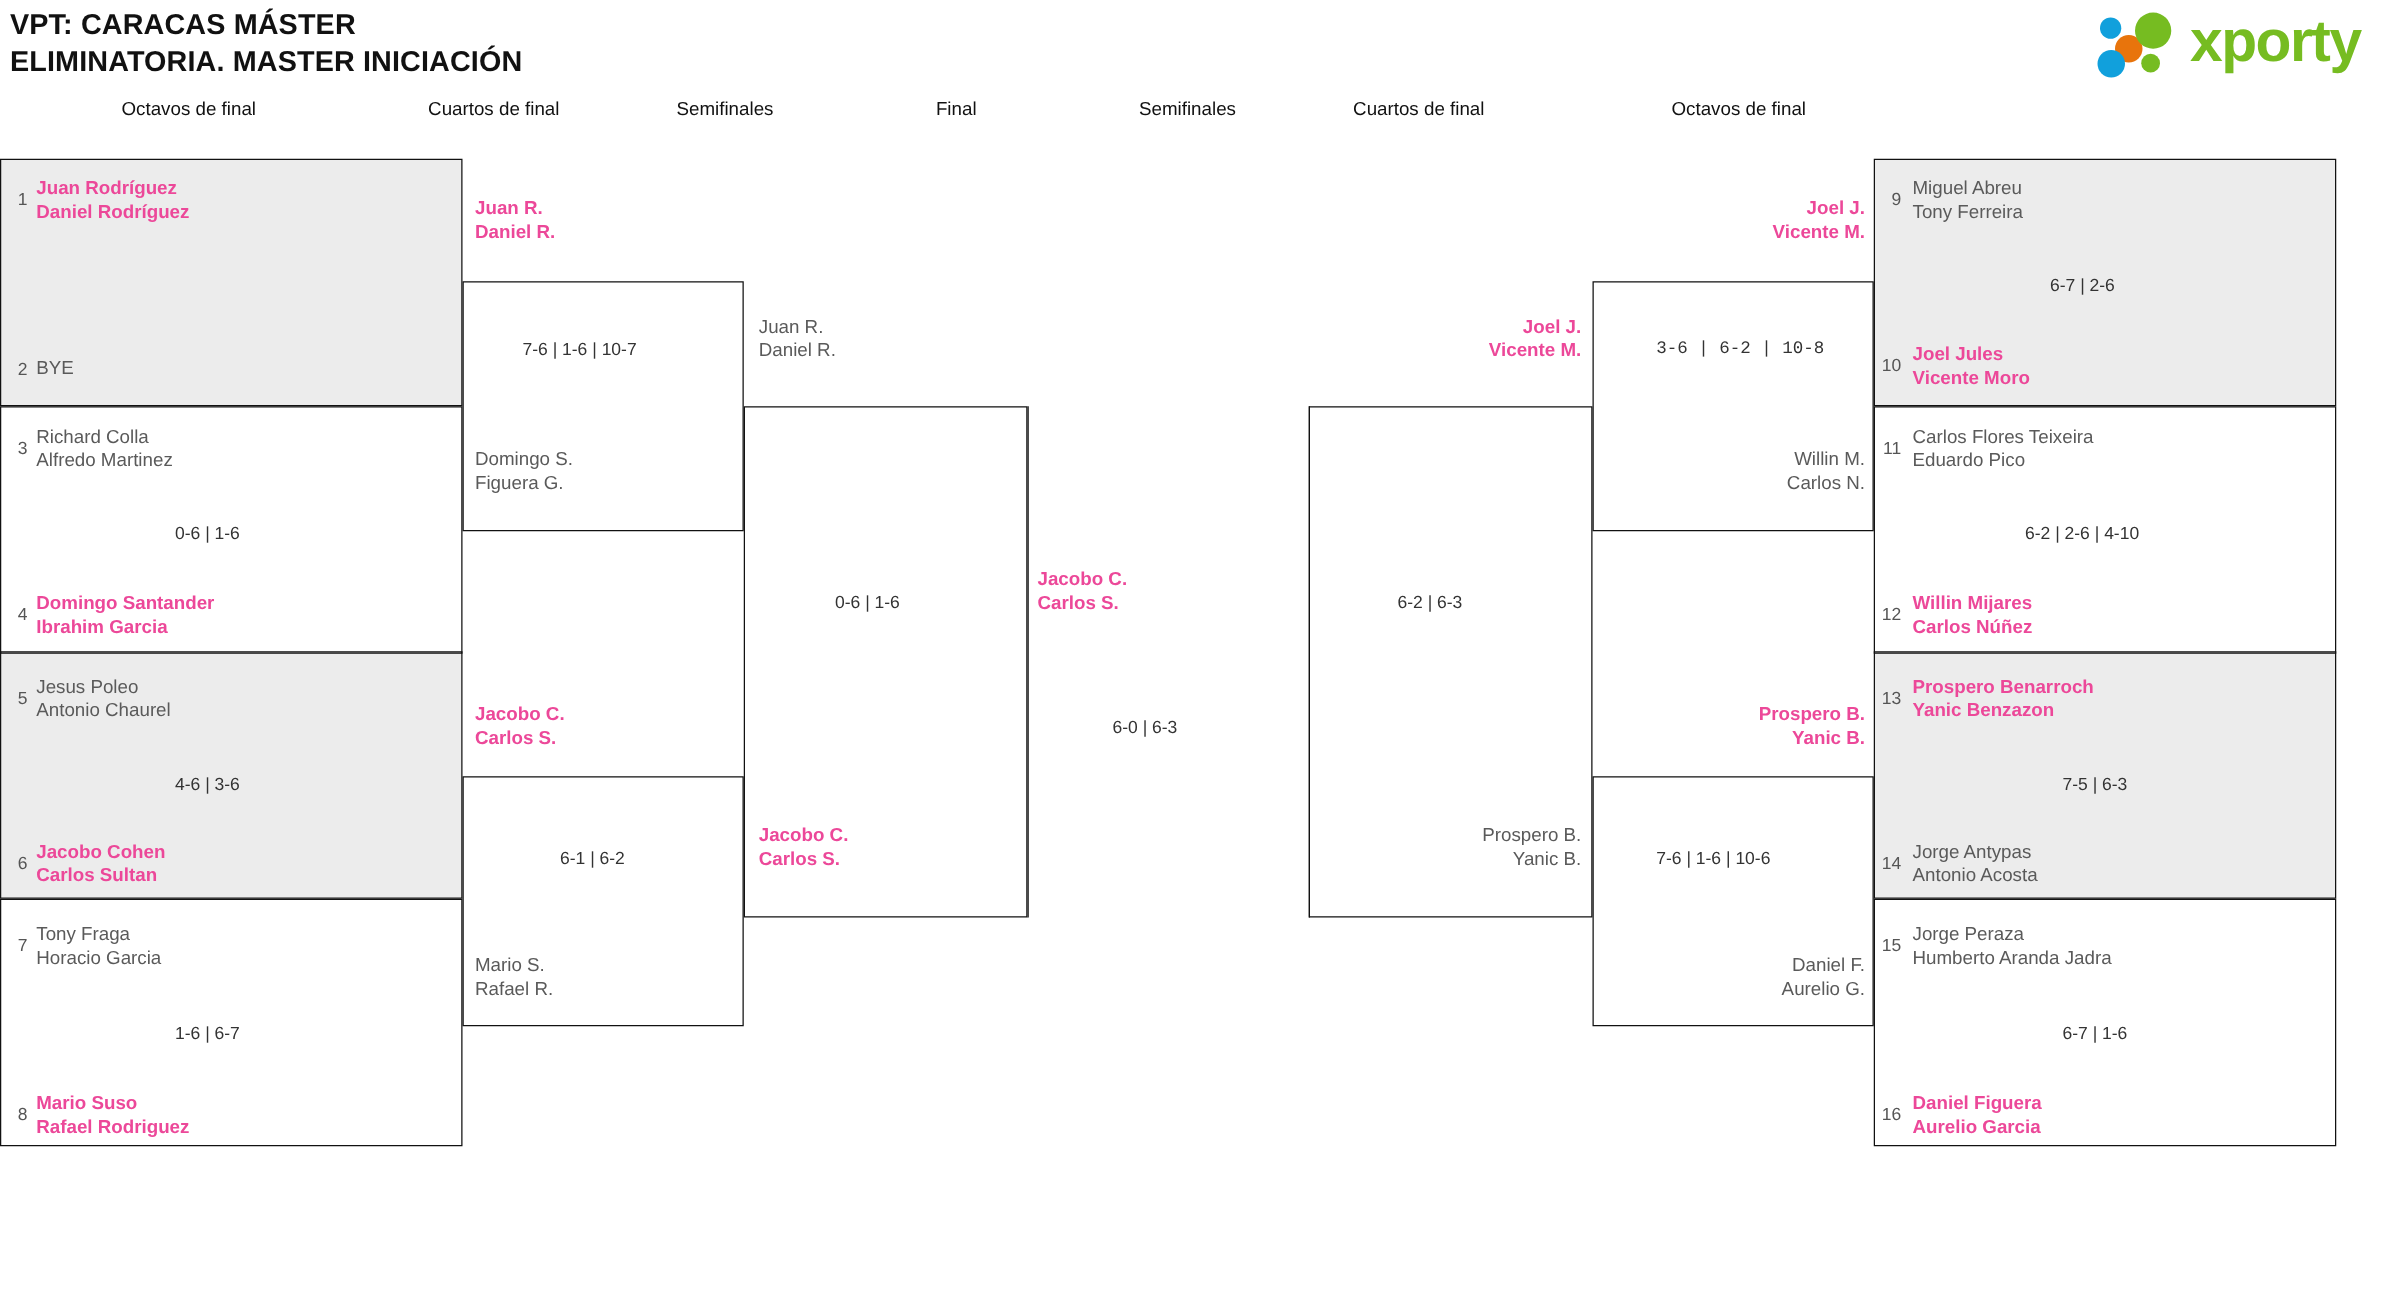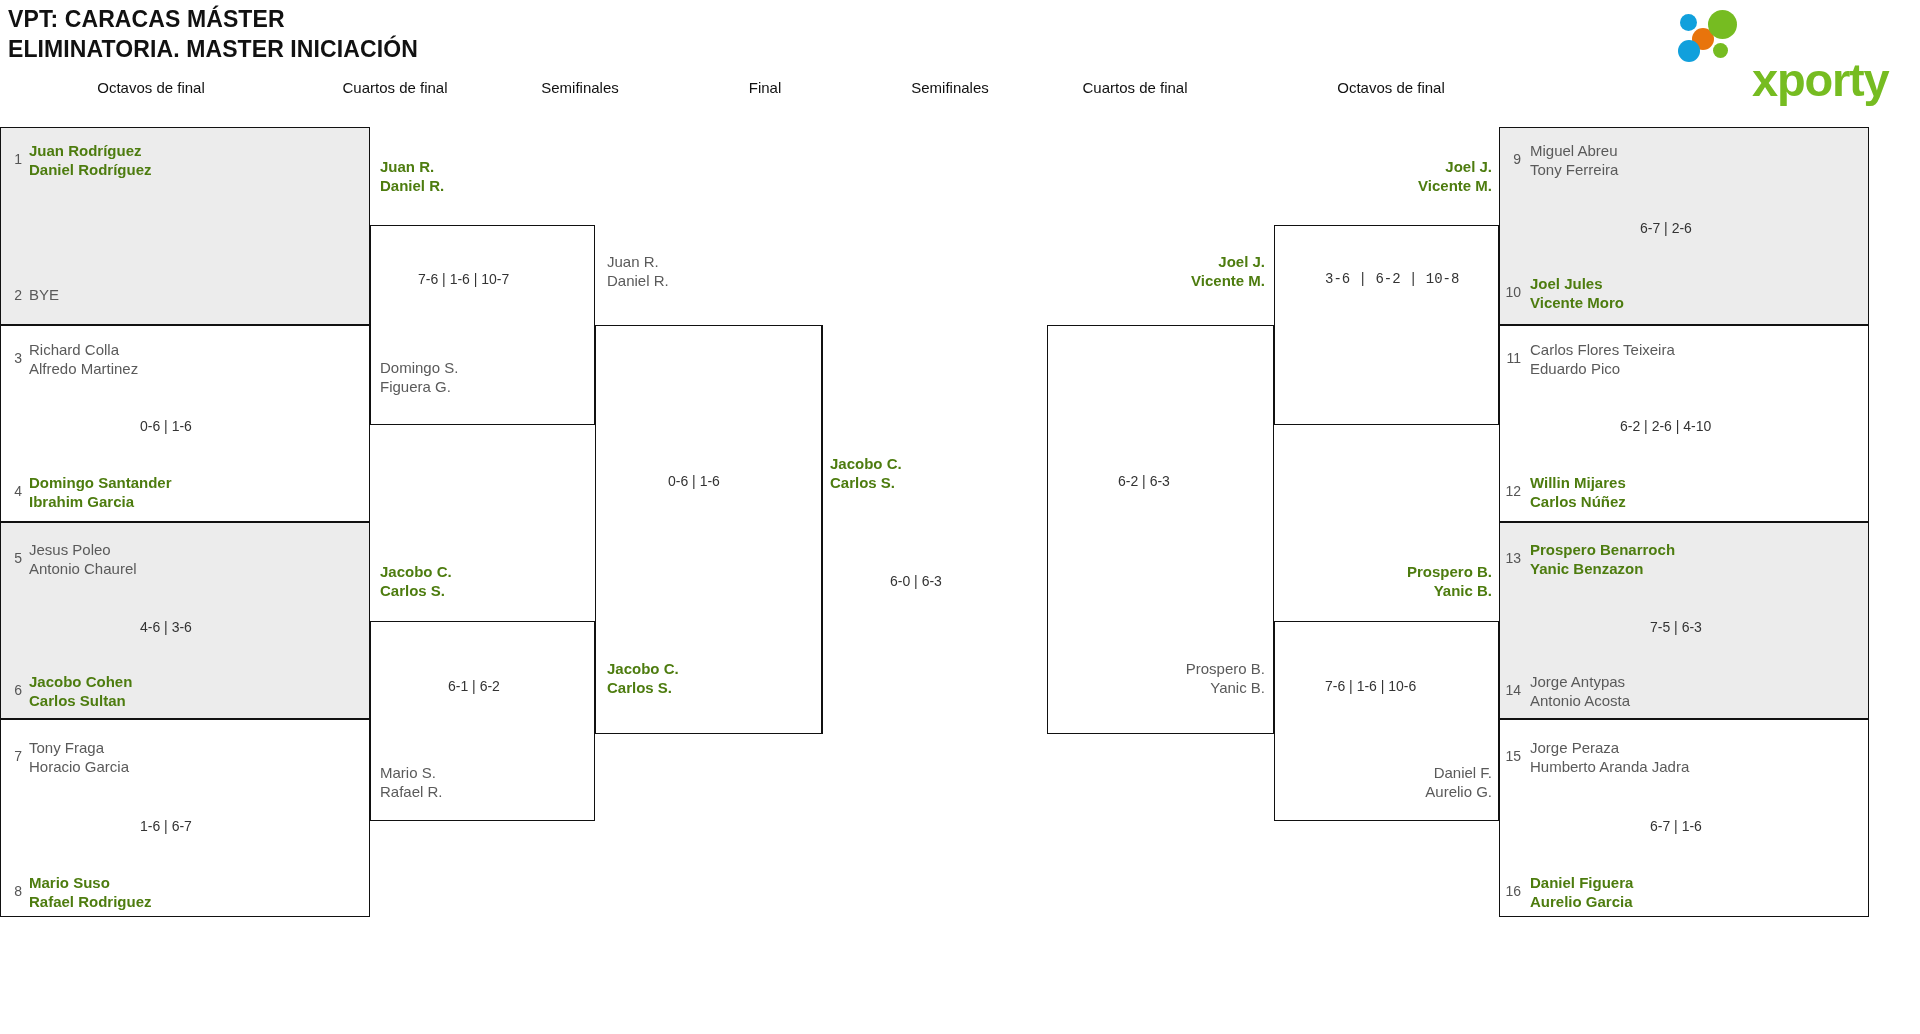--- a/index.html
+++ b/index.html
@@ -17,21 +17,21 @@
     font-size: 23px; font-weight: bold; color: #111111;
     letter-spacing: 0.1px; line-height: 30px; white-space: nowrap;
   }
 
   .logo { position: absolute; right: 12px; top: 6px; width: 230px; height: 56px; }
   .logo-dots { position: absolute; left: 0; top: 4px; width: 74px; height: 50px; }
   .dot { position: absolute; border-radius: 50%; }
   .logo-word {
     position: absolute; left: 74px; top: -1px;
     font-size: 47px; font-weight: bold; color: #76bc21;
-    letter-spacing: -1.2px; line-height: 56px; margin-top: 47px;
+    letter-spacing: -1.2px; line-height: 56px;
   }
 
   
   .round-head {
     position: absolute; text-align: center;
     font-size: 15px; color: #111111; white-space: nowrap;
   }
   .box {
     position: absolute;
     border: 1px solid #111111;
@@ -40,21 +40,21 @@
   .shade { position: absolute; background: #ececec; }
   .vline { position: absolute; background: #111111; width: 1px; }
 
   .seed {
     position: absolute; font-size: 14px; color: #555555;
     line-height: 15px; text-align: right; width: 18px;
   }
   .names { position: absolute; line-height: 19px; white-space: nowrap; }
   .names .nm { display: block; font-size: 15px; }
   .loser .nm { color: #5a5a5a; font-weight: normal; }
-  .winner .nm { color: #4d7c0f; font-weight: bold; }
+  .winner .nm { color: #ec4899; font-weight: bold; }
   .names.right { text-align: right; }
 
   .score {
     position: absolute; font-size: 14px; color: #333333;
     white-space: nowrap; line-height: 16px;
   }
 </style>
 </head>
 <body>
 
@@ -194,20 +194,24 @@
   </div>
 
   <div class="box" style="left:1274px; top:225px; width:225px; height:200px;"></div>
   <div class="box" style="left:1274px; top:621px; width:225px; height:200px;"></div>
 
   <div class="names right winner" style="left:1270px; top:157px; width:222px;">
     <span class="nm">Joel J.</span>
     <span class="nm">Vicente M.</span>
   </div>
   <div class="score" style="left:1325px; top:271px;font-family:Liberation Mono, monospace;">3-6 | 6-2 | 10-8</div>
+  <div class="names right loser" style="left:1270px; top:358px; width:222px;">
+    <span class="nm">Willin M.</span>
+    <span class="nm">Carlos N.</span>
+  </div>
 
   <div class="names right winner" style="left:1270px; top:562px; width:222px;">
     <span class="nm">Prospero B.</span>
     <span class="nm">Yanic B.</span>
   </div>
   <div class="score" style="left:1325px; top:678px;">7-6 | 1-6 | 10-6</div>
   <div class="names right loser" style="left:1270px; top:763px; width:222px;">
     <span class="nm">Daniel F.</span>
     <span class="nm">Aurelio G.</span>
   </div>

